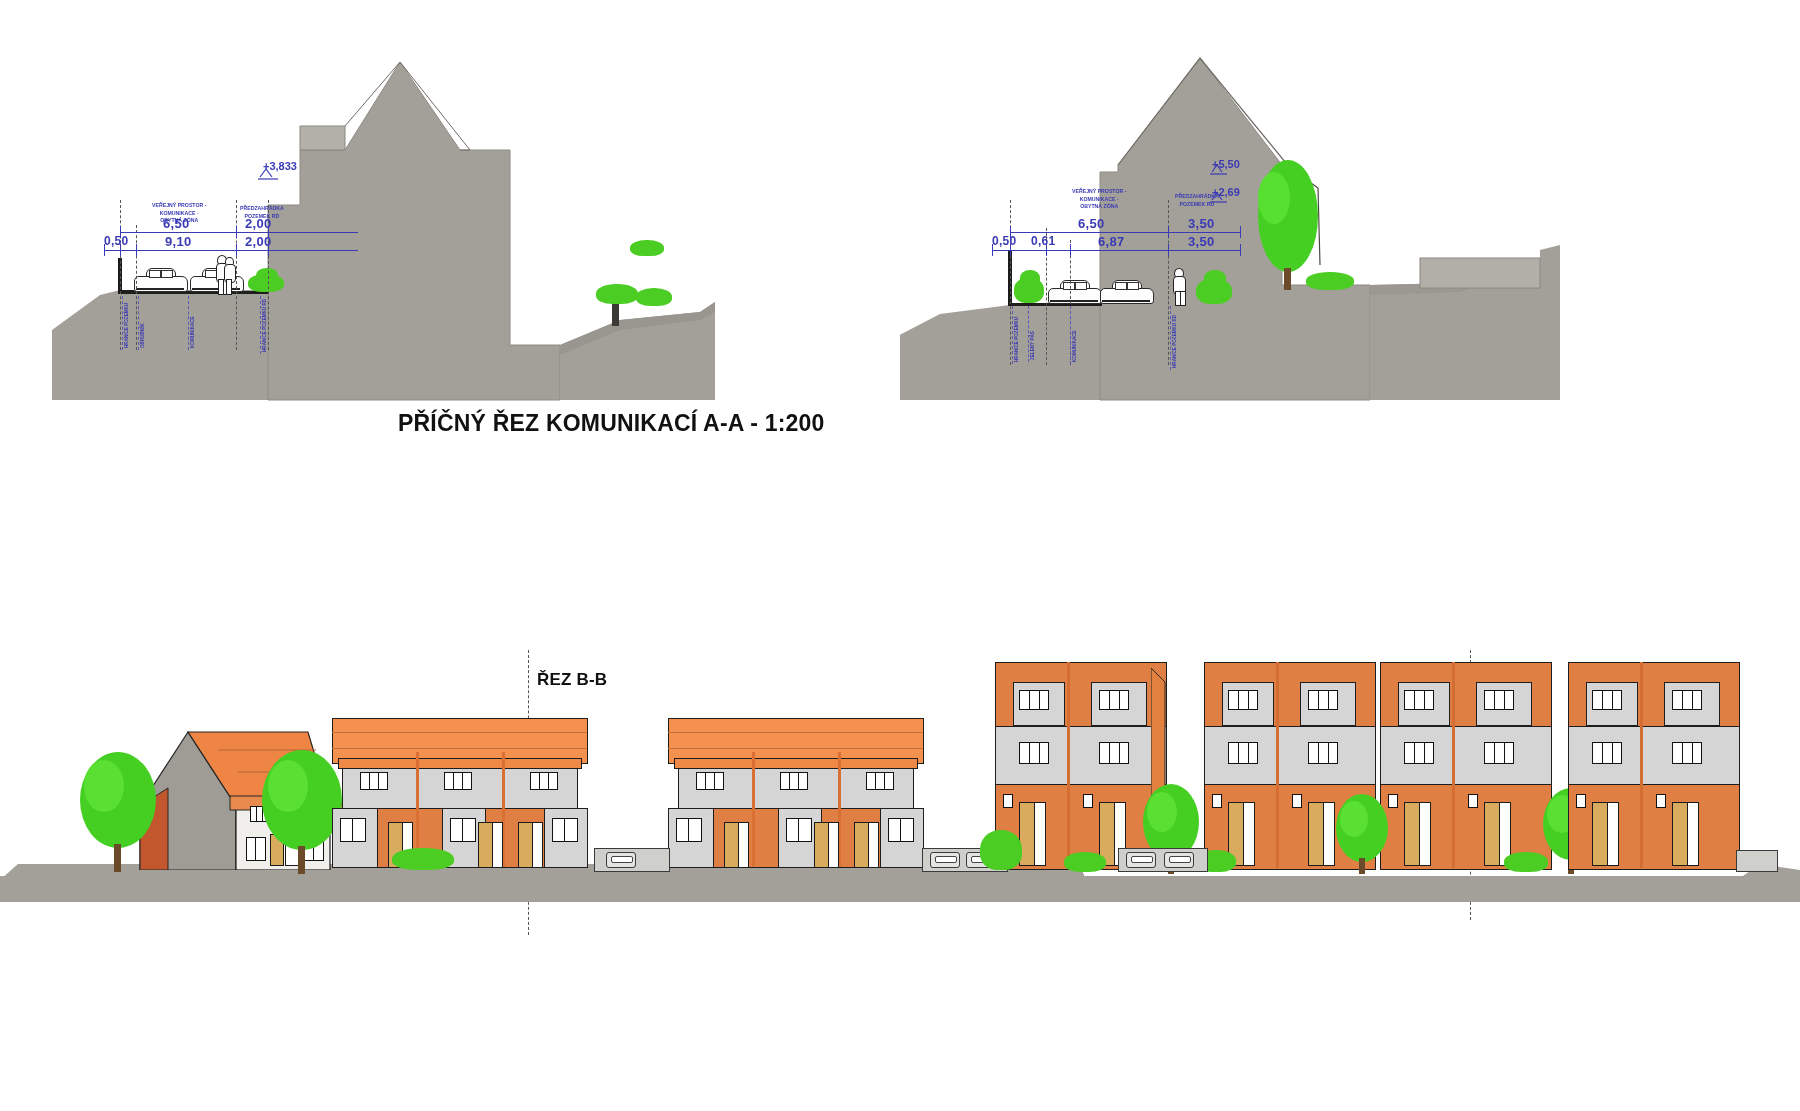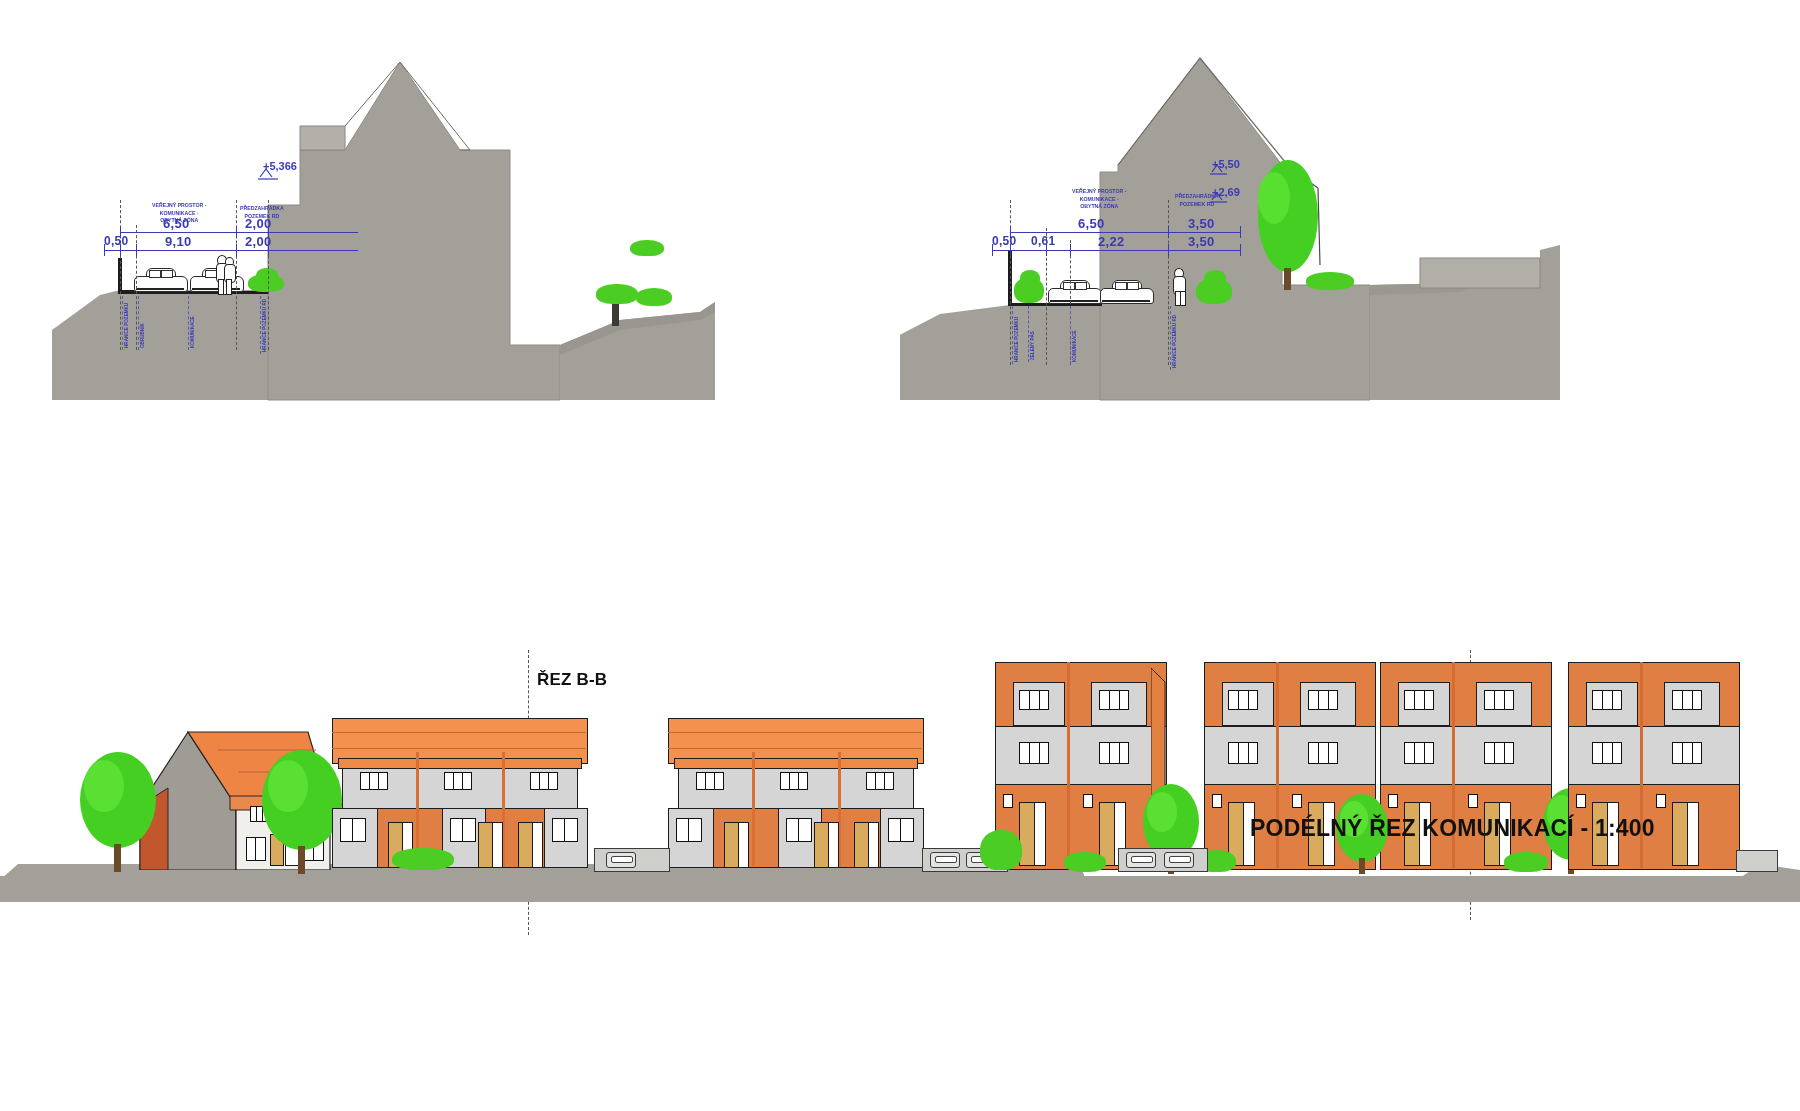--- a/index.html
+++ b/index.html
@@ -141,35 +141,36 @@
     <div class="smalltxt" style="left:152px;top:202px;">
       <div>VEŘEJNÝ PROSTOR -</div>
       <div>KOMUNIKACE -</div>
       <div>OBYTNÁ ZÓNA</div>
     </div>
     <div class="smalltxt" style="left:240px;top:205px;">
       <div>PŘEDZAHRÁDKA</div>
       <div>POZEMEK RD</div>
     </div>
 
-    <div class="elev" style="left:263px;top:160px;">+5,366</div>
+    <div class="elev" style="left:263px;top:160px;">+3,833</div>
     <svg class="abs" width="30" height="20" style="left:258px;top:165px;">
       <polyline points="2,12 8,4 14,12" fill="none" stroke="#3a3ab4" stroke-width="1.2"></polyline>
       <line x1="0" y1="14" x2="20" y2="14" stroke="#3a3ab4" stroke-width="1.2"></line>
     </svg>
 
     <div class="vtxt" style="left:124px;top:348px;">HRANICE POZEMKU</div>
     <div class="vtxt" style="left:140px;top:348px;">OBRUBNÍK</div>
     <div class="vtxt" style="left:190px;top:348px;">KOMUNIKACE</div>
     <div class="vtxt" style="left:262px;top:352px;">HRANICE POZEMKU RD</div>
     <div class="dashvb" style="left:122px;top:296px;height:54px;"></div>
     <div class="dashvb" style="left:138px;top:296px;height:54px;"></div>
     <div class="dashvb" style="left:188px;top:296px;height:54px;"></div>
     <div class="dashvb" style="left:260px;top:296px;height:58px;"></div>
 
+    <div class="title t200" style="left:398px;top:410px;">PŘÍČNÝ ŘEZ KOMUNIKACÍ A-A - 1:200</div>
   </div>
 
   <div class="abs" style="left:900px;top:0;width:900px;height:420px;">
 
     <svg class="abs" width="900" height="420" style="left:0;top:0;">
       <polygon points="-10,400 -10,340 40,314 110,305 110,400" fill="#a3a099"></polygon>
       <polygon points="110,400 110,305 200,305 200,400" fill="#a3a099"></polygon>
 
       <polygon points="200,400 200,172 218,172 218,165 300,58 382,165 382,195 382,285 470,285 470,400" fill="#a3a09a" stroke="#8e8b84" stroke-width="1"></polygon>
       <polyline points="218,165 300,58 390,168" fill="none" stroke="#6e6b65" stroke-width="1.2"></polyline>
@@ -234,21 +235,21 @@
 
     <div class="dimline" style="left:92px;top:250px;width:248px;"></div>
     <div class="dimtick" style="left:92px;top:244px;height:12px;"></div>
     <div class="dimtick" style="left:110px;top:244px;height:12px;"></div>
     <div class="dimtick" style="left:146px;top:244px;height:12px;"></div>
     <div class="dimtick" style="left:170px;top:244px;height:12px;"></div>
     <div class="dimtick" style="left:268px;top:244px;height:12px;"></div>
     <div class="dimtick" style="left:340px;top:244px;height:12px;"></div>
     <div class="dimtxt" style="left:92px;top:234px;font-size:12px;">0,50</div>
     <div class="dimtxt" style="left:131px;top:234px;font-size:12px;">0,61</div>
-    <div class="dimtxt" style="left:198px;top:234px;">2,22</div>
+    <div class="dimtxt" style="left:198px;top:234px;">6,87</div>
     <div class="dimtxt" style="left:288px;top:234px;">3,50</div>
 
     <div class="smalltxt" style="left:172px;top:188px;">
       <div>VEŘEJNÝ PROSTOR -</div>
       <div>KOMUNIKACE -</div>
       <div>OBYTNÁ ZÓNA</div>
     </div>
     <div class="smalltxt" style="left:275px;top:193px;">
       <div>PŘEDZAHRÁDKA</div>
       <div>POZEMEK RD</div>
@@ -584,16 +585,15 @@
       </div>
       <div class="win" style="left:8px;top:132px;width:8px;height:12px;"></div>
       <div class="door" style="left:24px;top:140px;width:14px;height:62px;"></div>
       <div class="doorw" style="left:39px;top:140px;width:10px;height:62px;"></div>
       <div class="win" style="left:88px;top:132px;width:8px;height:12px;"></div>
       <div class="door" style="left:104px;top:140px;width:14px;height:62px;"></div>
       <div class="doorw" style="left:119px;top:140px;width:10px;height:62px;"></div>
     </div>
     <div class="lowwall" style="left:1736px;top:210px;width:40px;height:20px;"></div>
 
-    <div class="title t400" style="left:1250px;top:175px;">PODÉLNÝ ŘEZ KOMUNIKACÍ - 1:400</div>
   </div>
 
 </div>
 
 </body></html>

